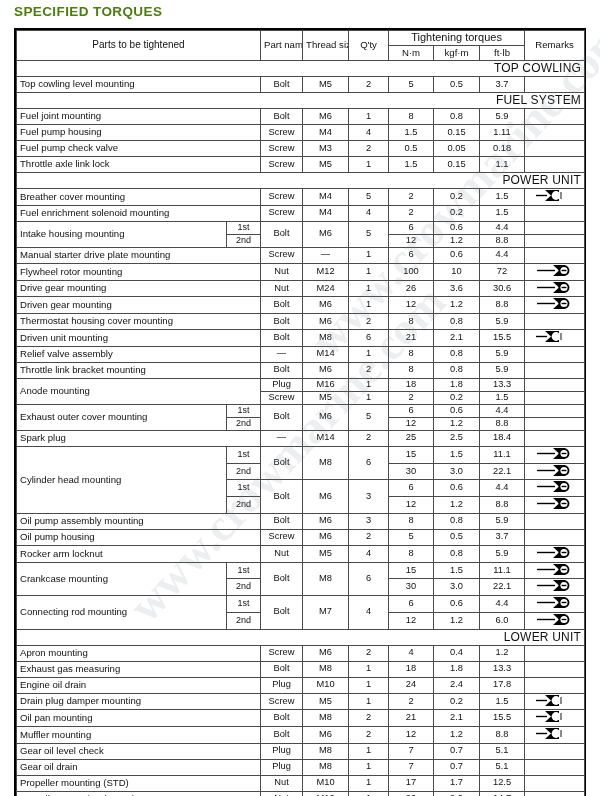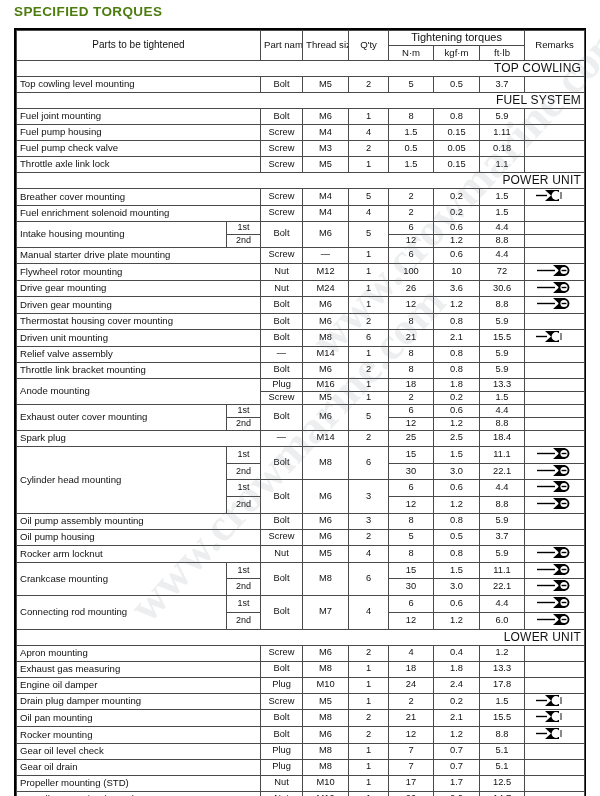--- a/index.html
+++ b/index.html
@@ -612,21 +612,21 @@
           <td class="txt-left" colspan="2">Exhaust gas measuring</td>
           <td class="txt-center">Bolt</td>
           <td class="txt-center">M8</td>
           <td class="txt-center">1</td>
           <td class="txt-center">18</td>
           <td class="txt-center">1.8</td>
           <td class="txt-center">13.3</td>
           <td class="remarks-cell"></td>
         </tr>
         <tr>
-          <td class="txt-left" colspan="2">Engine oil damper</td>
+          <td class="txt-left" colspan="2">Engine oil drain</td>
           <td class="txt-center">Plug</td>
           <td class="txt-center">M10</td>
           <td class="txt-center">1</td>
           <td class="txt-center">24</td>
           <td class="txt-center">2.4</td>
           <td class="txt-center">17.8</td>
           <td class="remarks-cell"></td>
         </tr>
         <tr>
           <td class="txt-left" colspan="2">Drain plug damper mounting</td>
@@ -656,21 +656,21 @@
           <td class="remarks-cell"><span class="rmk">
               <svg width="40" height="13" viewBox="0 0 40 13">
                 <line x1="1" y1="6.5" x2="12" y2="6.5" stroke="#000" stroke-width="1.4"></line>
                 <path d="M10 1 L24 1 L24 12 L10 12 L16 6.5 Z" fill="#000"></path>
                 <circle cx="21" cy="6.5" r="4.4" fill="#fff"></circle>
                 <rect x="25" y="3" width="2" height="7" fill="#8a8a8a"></rect>
               </svg>
             </span></td>
         </tr>
         <tr>
-          <td class="txt-left" colspan="2">Rocker mounting</td>
+          <td class="txt-left" colspan="2">Muffler mounting</td>
           <td class="txt-center">Bolt</td>
           <td class="txt-center">M6</td>
           <td class="txt-center">2</td>
           <td class="txt-center">12</td>
           <td class="txt-center">1.2</td>
           <td class="txt-center">8.8</td>
           <td class="remarks-cell"><span class="rmk">
               <svg width="40" height="13" viewBox="0 0 40 13">
                 <line x1="1" y1="6.5" x2="12" y2="6.5" stroke="#000" stroke-width="1.4"></line>
                 <path d="M10 1 L24 1 L24 12 L10 12 L16 6.5 Z" fill="#000"></path>

